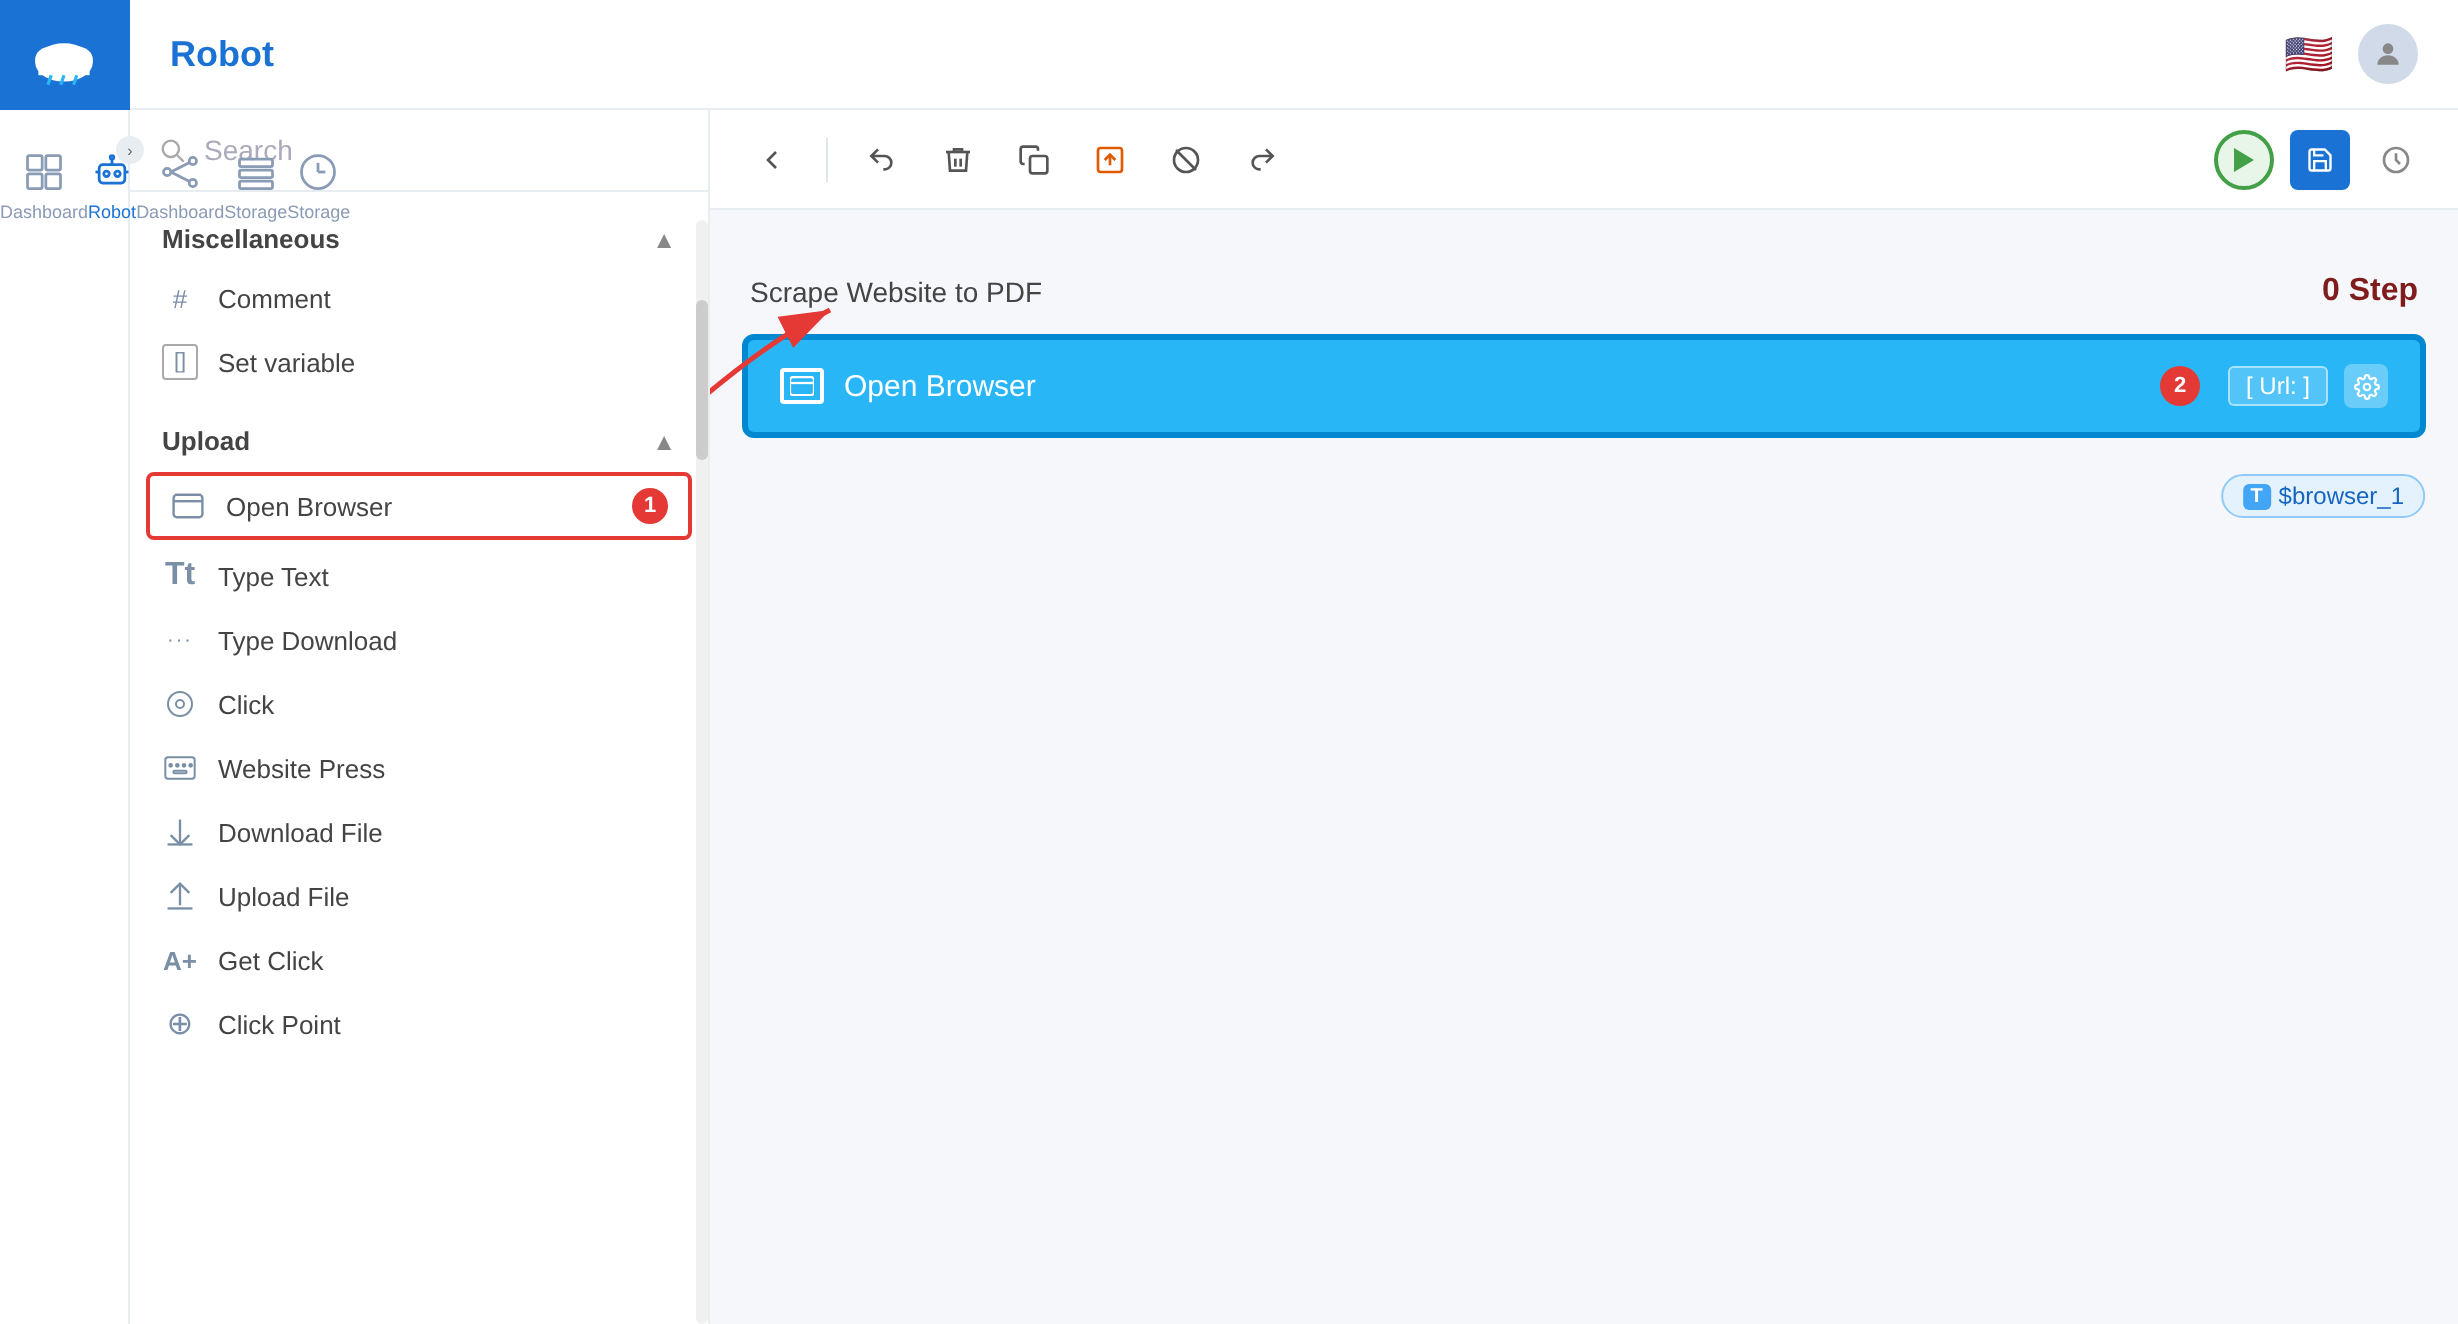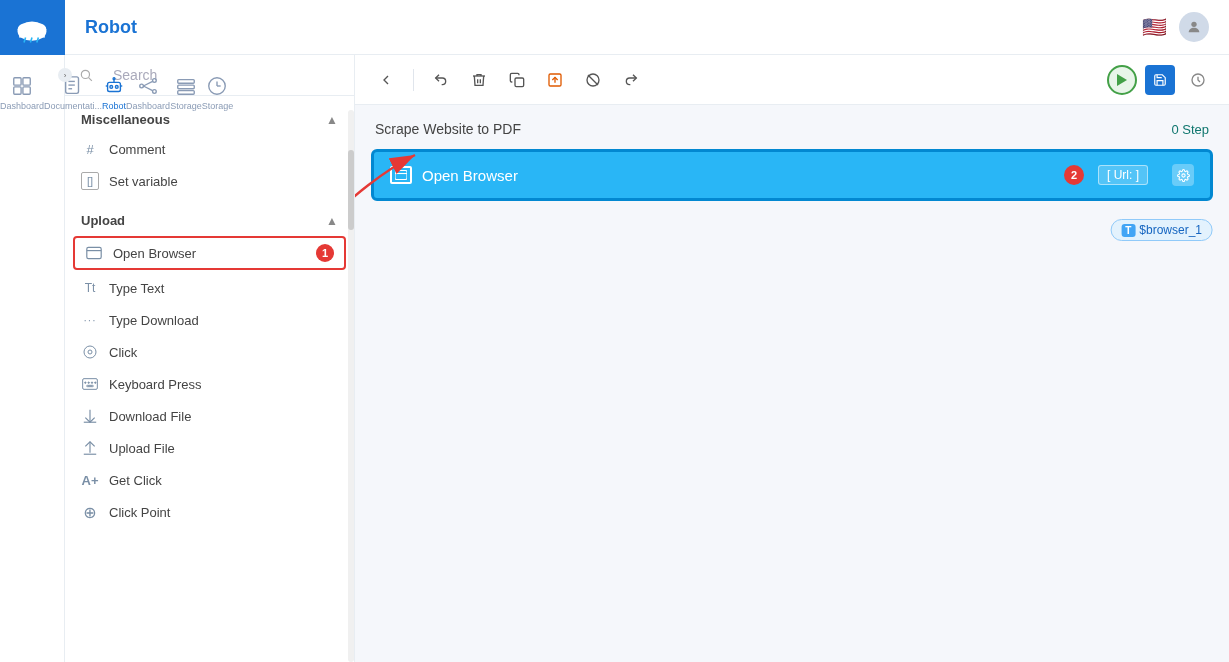--- a/index.html
+++ b/index.html
@@ -122,21 +122,21 @@
       border-right: 1px solid #e8edf2;
       display: flex;
       flex-direction: column;
       overflow: hidden;
     }
     .search-bar {
       padding: 12px 14px;
       border-bottom: 1px solid #e8edf2;
       display: flex;
       align-items: center;
-      gap: 20px;
+      gap: 9px;
     }
     .search-bar input {
       border: none;
       outline: none;
       flex: 1;
       font-size: 14px;
       color: #444;
       background: transparent;
     }
     .search-bar input::placeholder { color: #aab; }
@@ -247,29 +247,31 @@
       padding: 16px;
       overflow: auto;
       position: relative;
     }
     .flow-header {
       display: flex;
       justify-content: space-between;
       align-items: center;
       margin-bottom: 12px;
       padding: 0 4px;
+      margin-top: 16px;
     }
     .flow-title {
       font-size: 14px;
       color: #444;
       font-weight: 500;
     }
     .step-count {
-      font-size: 13px;
-      color: #0f766e;
+      font-size: 16px;
+      color: #7f1d1d;
+      font-weight: bold;
     }
 
     
     .open-browser-block {
       background: #29b6f6;
       border-radius: 6px;
       padding: 12px 16px;
       display: flex;
       align-items: center;
       color: white;
@@ -287,21 +289,21 @@
       display: flex;
       align-items: center;
       justify-content: center;
     }
     .block-title {
       flex: 1;
     }
     .block-right {
       display: flex;
       align-items: center;
-      gap: 24px;
+      gap: 8px;
       margin-left: auto;
     }
     .url-badge {
       background: rgba(255,255,255,0.2);
       border: 1px solid rgba(255,255,255,0.5);
       border-radius: 3px;
       padding: 2px 8px;
       font-size: 12px;
       color: white;
     }
@@ -368,29 +370,20 @@
     <div class="nav-item">
       <svg viewBox="0 0 24 24" fill="none" stroke="currentColor" stroke-width="1.5">
         <rect x="3" y="3" width="8" height="8" rx="1"></rect>
         <rect x="13" y="3" width="8" height="8" rx="1"></rect>
         <rect x="3" y="13" width="8" height="8" rx="1"></rect>
         <rect x="13" y="13" width="8" height="8" rx="1"></rect>
       </svg>
       <span>Dashboard</span>
     </div>
 
-    <div class="nav-item">
-      <svg viewBox="0 0 24 24" fill="none" stroke="currentColor" stroke-width="1.5">
-        <rect x="4" y="2" width="14" height="18" rx="2"></rect>
-        <line x1="7" y1="7" x2="14" y2="7"></line>
-        <line x1="7" y1="11" x2="14" y2="11"></line>
-        <line x1="7" y1="15" x2="11" y2="15"></line>
-      </svg>
-      <span>Documentati...</span>
-    </div>
 
     <div class="nav-item active">
       <svg viewBox="0 0 24 24" fill="none" stroke="currentColor" stroke-width="1.5">
         <rect x="5" y="8" width="14" height="10" rx="2"></rect>
         <circle cx="9" cy="13" r="1.5"></circle>
         <circle cx="15" cy="13" r="1.5"></circle>
         <line x1="12" y1="8" x2="12" y2="5"></line>
         <circle cx="12" cy="4" r="1"></circle>
         <line x1="5" y1="12" x2="3" y2="12"></line>
         <line x1="19" y1="12" x2="21" y2="12"></line>
@@ -481,21 +474,21 @@
             <svg width="16" height="14" viewBox="0 0 20 16" fill="none" stroke="currentColor" stroke-width="1.5">
               <rect x="1" y="1" width="18" height="14" rx="2"></rect>
               <line x1="1" y1="5" x2="19" y2="5"></line>
             </svg>
           </span>
           <span>Open Browser</span>
           <span style="margin-left:auto; background:#e53935; color:white; border-radius:50%; width:18px; height:18px; display:flex; align-items:center; justify-content:center; font-size:11px; font-weight:bold;">1</span>
         </div>
 
         <div class="component-item">
-          <span class="component-icon" style="font-size:12px; font-weight:normal;text-align:center;">Tt</span>
+          <span class="component-icon" style="font-size:16px; font-weight:bold;text-align:center;">Tt</span>
           <span>Type Text</span>
         </div>
         <div class="component-item">
           <span class="component-icon" style="letter-spacing:1px; font-size:10px;">···</span>
           <span>Type Download</span>
         </div>
         <div class="component-item">
           <span class="component-icon">
             <svg width="16" height="16" viewBox="0 0 24 24" fill="none" stroke="currentColor" stroke-width="1.5">
               <circle cx="12" cy="12" r="9"></circle>
@@ -509,21 +502,21 @@
             <svg width="16" height="14" viewBox="0 0 24 18" fill="none" stroke="currentColor" stroke-width="1.5">
               <rect x="1" y="1" width="22" height="16" rx="2"></rect>
               <line x1="5" y1="7" x2="5" y2="7"></line>
                 <circle cx="5" cy="7" r="1" fill="currentColor"></circle>
               <circle cx="10" cy="7" r="1" fill="currentColor"></circle>
               <circle cx="15" cy="7" r="1" fill="currentColor"></circle>
               <circle cx="20" cy="7" r="1" fill="currentColor"></circle>
               <rect x="7" y="11" width="10" height="2" rx="1"></rect>
             </svg>
           </span>
-          <span>Keyboard Press</span>
+          <span>Website Press</span>
         </div>
         <div class="component-item">
           <span class="component-icon">
             <svg width="14" height="16" viewBox="0 0 18 20" fill="none" stroke="currentColor" stroke-width="1.5">
               <path d="M3 12 L9 18 L15 12"></path>
               <line x1="9" y1="2" x2="9" y2="18"></line>
               <line x1="1" y1="18" x2="17" y2="18"></line>
             </svg>
           </span>
           <span>Download File</span>

